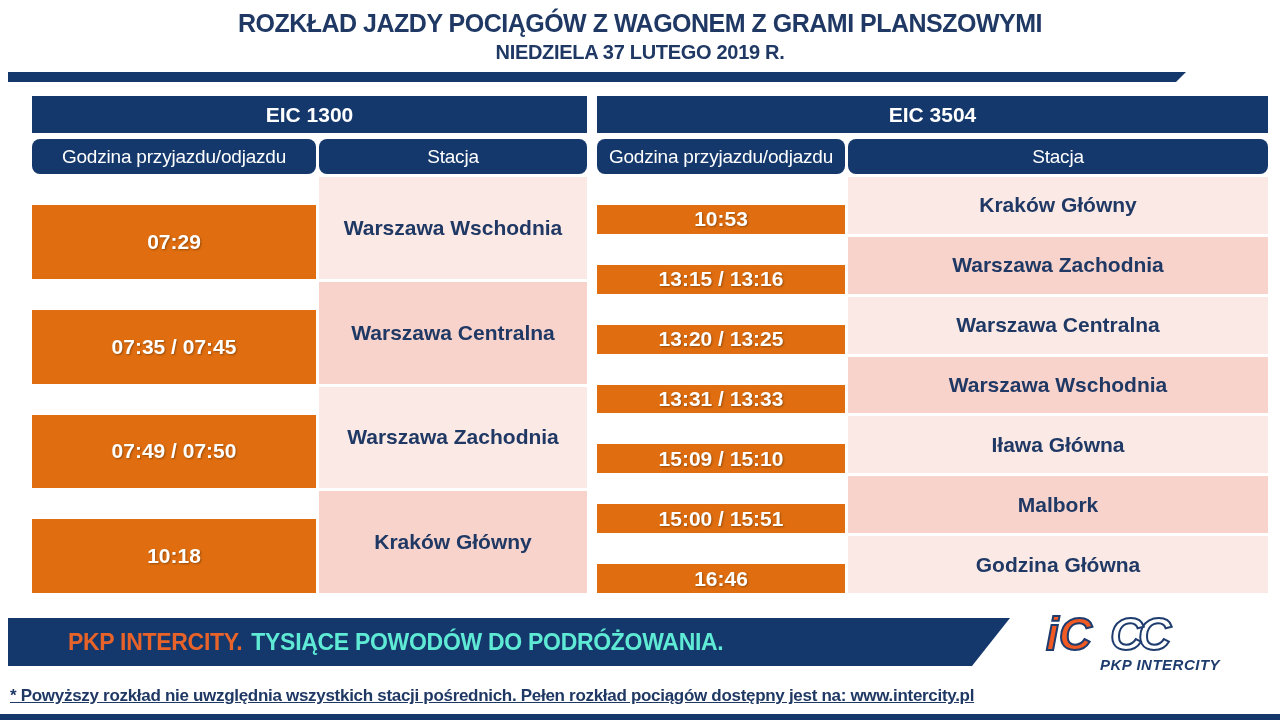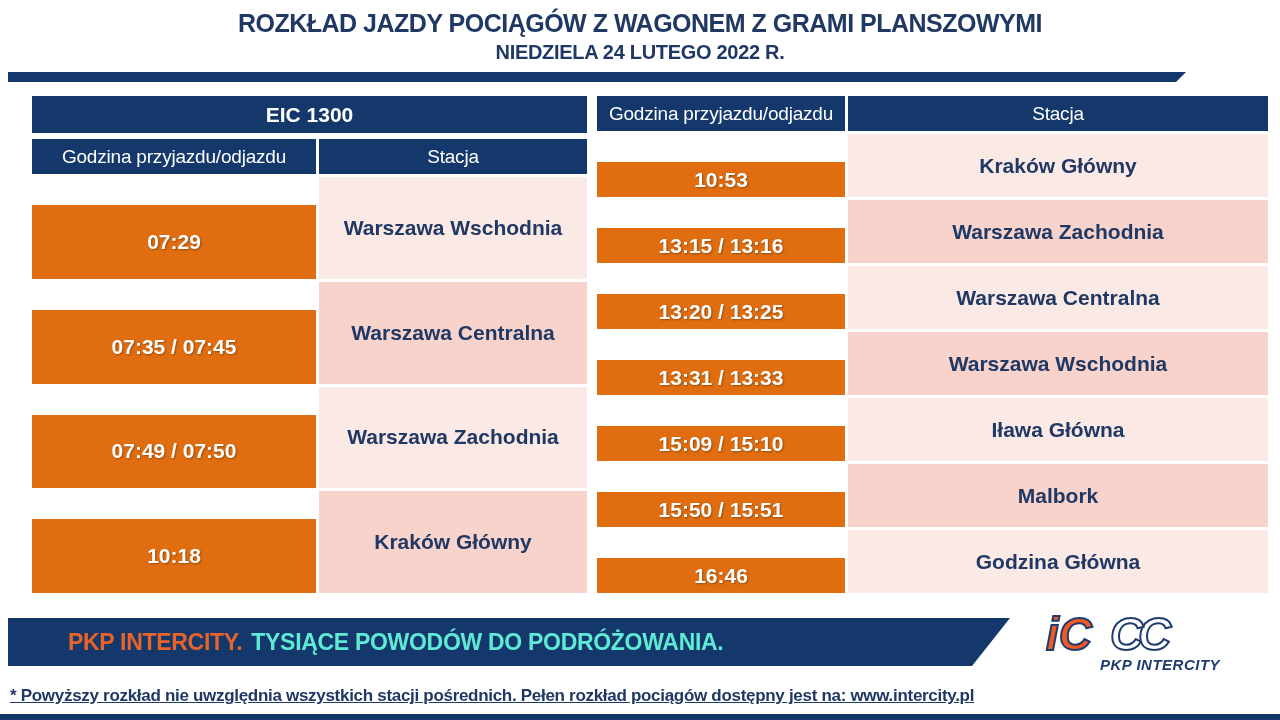--- a/index.html
+++ b/index.html
@@ -22,21 +22,21 @@
   .ttable{position:absolute;top:96px;display:flex;flex-direction:column;box-sizing:border-box;height:497px;}
   .t-left{left:8px;width:579px;padding-left:24px;}
   .t-right{left:597px;width:671px;}
   .t-header{
     height:37px;flex:0 0 37px;background:#14386B;color:#fff;font-weight:bold;font-size:21px;
     display:flex;align-items:center;justify-content:center;margin-bottom:6px;
   }
   .t-cols{height:35px;flex:0 0 35px;display:flex;gap:3px;margin-bottom:3px;}
   .t-col{
     background:#14386B;color:#ffffff;font-size:19px;letter-spacing:-0.2px;
-    display:flex;align-items:center;justify-content:center;
+    display:flex;align-items:center;justify-content:center;border-radius:8px;
   }
   .t-rows{flex:1;display:flex;flex-direction:column;gap:3px;}
   .t-row{flex:1;display:flex;gap:3px;}
   .cell{display:flex;align-items:center;justify-content:center;}
   .t-left .col-time,.t-left .cell-time{width:284px;flex:0 0 284px;}
   .t-right .col-time,.t-right .cell-time{width:248px;flex:0 0 248px;}
   .col-station,.cell-station{flex:1;}
   .cell-time{
     background:#E06E10;color:#ffffff;font-weight:bold;font-size:21px;
     text-shadow:1px 1px 2px rgba(92,45,0,0.55);
@@ -57,21 +57,21 @@
   .footnote{
     position:absolute;left:10px;top:686px;width:1260px;
     color:#1F3864;font-weight:bold;font-size:17px;letter-spacing:-0.3px;white-space:nowrap;text-decoration:underline;
   }
   .bottom-bar{position:absolute;left:0;bottom:0;width:1280px;height:6px;background:#14386B;}
 </style>
 </head>
 <body>
 
 <div class="title">ROZKŁAD JAZDY POCIĄGÓW Z WAGONEM Z GRAMI PLANSZOWYMI</div>
-<div class="subtitle">NIEDZIELA 24 LUTEGO 2022 R.</div>
+<div class="subtitle">NIEDZIELA 37 LUTEGO 2019 R.</div>
 <div class="divider"></div>
 
 <div class="ttable t-left">
   <div class="t-header">EIC 1300</div>
   <div class="t-cols">
     <div class="t-col col-time">Godzina przyjazdu/odjazdu</div>
     <div class="t-col col-station">Stacja</div>
   </div>
   <div class="t-rows">
     <div class="t-row">
@@ -87,20 +87,21 @@
       <div class="cell cell-station">Warszawa Zachodnia</div>
     </div>
     <div class="t-row">
       <div class="cell cell-time">10:18</div>
       <div class="cell cell-station">Kraków Główny</div>
     </div>
   </div>
 </div>
 
 <div class="ttable t-right">
+  <div class="t-header">EIC 3504</div>
   <div class="t-cols">
     <div class="t-col col-time">Godzina przyjazdu/odjazdu</div>
     <div class="t-col col-station">Stacja</div>
   </div>
   <div class="t-rows">
     <div class="t-row">
       <div class="cell cell-time">10:53</div>
       <div class="cell cell-station">Kraków Główny</div>
     </div>
     <div class="t-row">
@@ -113,21 +114,21 @@
     </div>
     <div class="t-row">
       <div class="cell cell-time">13:31 / 13:33</div>
       <div class="cell cell-station">Warszawa Wschodnia</div>
     </div>
     <div class="t-row">
       <div class="cell cell-time">15:09 / 15:10</div>
       <div class="cell cell-station">Iława Główna</div>
     </div>
     <div class="t-row">
-      <div class="cell cell-time">15:50 / 15:51</div>
+      <div class="cell cell-time">15:00 / 15:51</div>
       <div class="cell cell-station">Malbork</div>
     </div>
     <div class="t-row">
       <div class="cell cell-time">16:46</div>
       <div class="cell cell-station">Godzina Główna</div>
     </div>
   </div>
 </div>
 
 <div class="banner">

